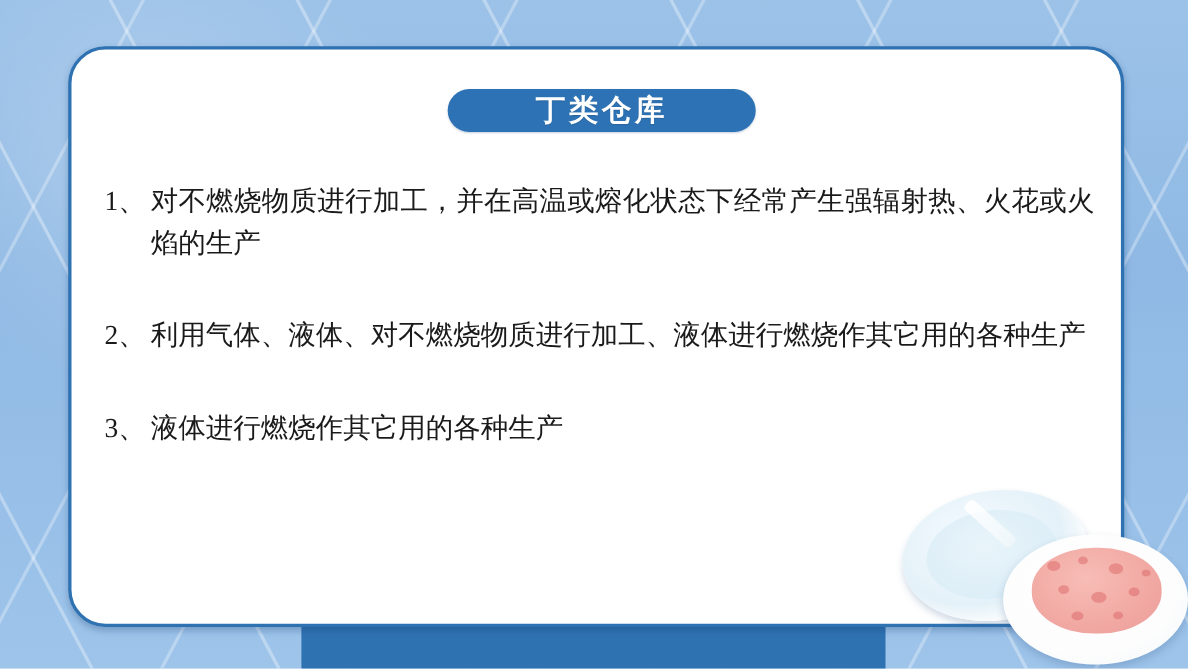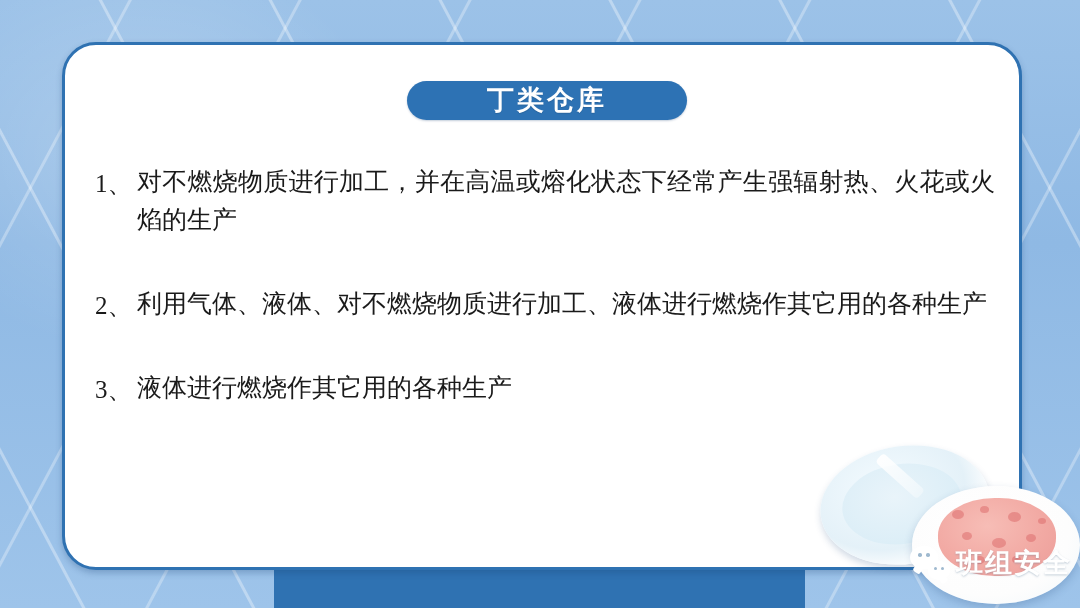--- a/index.html
+++ b/index.html
@@ -122,21 +122,20 @@
   }
   .item-marker {
     flex: 0 0 auto;
     width: 42px;
     text-align: left;
     white-space: nowrap;
   }
   .item-text {
     flex: 1 1 auto;
     text-align: justify;
-    font-family: Liberation Mono, monospace;
   }
 
   
   .plates {
     position: absolute;
     right: 0;
     bottom: 0;
     width: 280px;
     height: 170px;
     pointer-events: none;
@@ -316,25 +315,14 @@
       <span class="dot" style="left:70px;top:14px;width:13px;height:10px;"></span>
       <span class="dot" style="left:24px;top:34px;width:10px;height:8px;"></span>
       <span class="dot" style="left:54px;top:40px;width:14px;height:10px;"></span>
       <span class="dot" style="left:88px;top:36px;width:10px;height:8px;"></span>
       <span class="dot" style="left:36px;top:58px;width:11px;height:8px;"></span>
       <span class="dot" style="left:74px;top:58px;width:9px;height:7px;"></span>
       <span class="dot" style="left:100px;top:20px;width:8px;height:6px;"></span>
     </div>
   </div>
 
-  <div class="watermark">
-    <span class="wechat-icon">
-      <span class="bubble-big"></span>
-      <span class="eye" style="left:8px;top:7px;"></span>
-      <span class="eye" style="left:16px;top:7px;"></span>
-      <span class="bubble-small"></span>
-      <span class="eye" style="right:13px;bottom:10px;"></span>
-      <span class="eye" style="right:6px;bottom:10px;"></span>
-    </span>
-    <span class="wm-text">班组安全</span>
-  </div>
 
 </div>
 
 </body></html>

